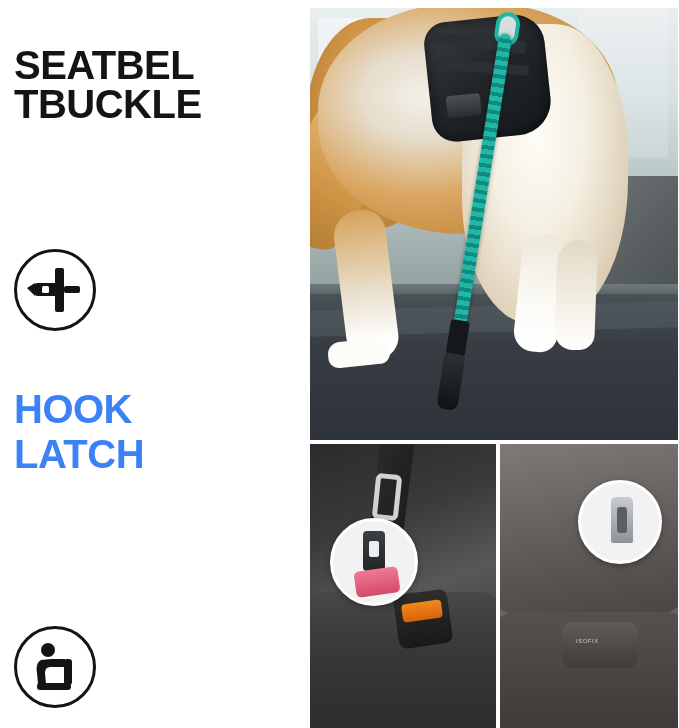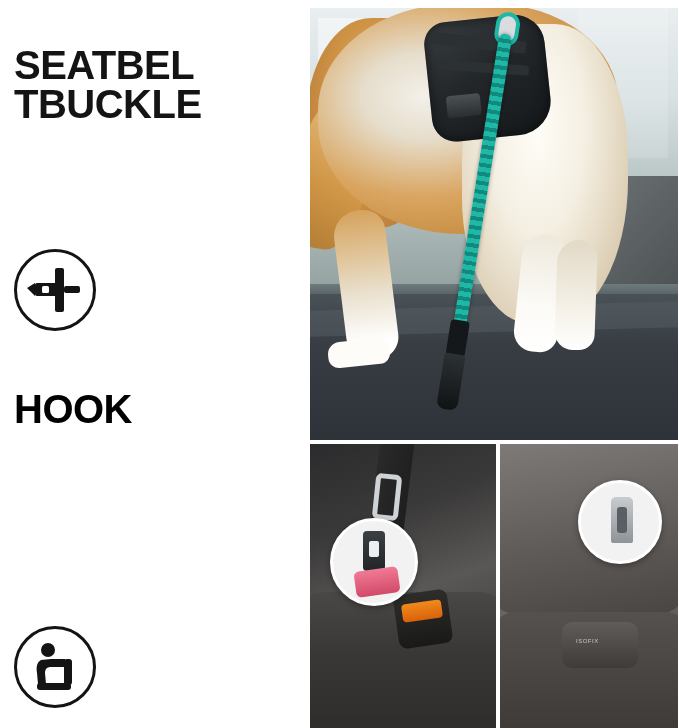--- a/index.html
+++ b/index.html
@@ -80,21 +80,21 @@
     height: 82px;
     border-color: #141414;
   }
 
   .title-teal {
     position: absolute;
     left: 14px;
     top: 384px;
     width: 290px;
     font-size: 40px;
-    color: #000000;
+    color: #3b82f6;
     text-transform: uppercase;
   }
   .title-teal .ln2 {
     display: block;
     margin-top: 6px;
   }
 
   .para-black2 {
     position: absolute;
     left: 14px;
@@ -431,20 +431,21 @@
           <rect x="18" y="31" width="22" height="13" rx="2" fill="#141414"></rect>
           <path d="M18 31 L10 36 L18 44 Z" fill="#141414"></path>
           <rect x="47" y="34" width="16" height="7" rx="2" fill="#141414"></rect>
           <rect x="25" y="34" width="7" height="7" rx="1.5" fill="#ffffff"></rect>
         </svg>
       </span>
     </div>
 
     <div class="block-title title-teal">
       <span>HOOK</span>
+      <span class="ln2">LATCH</span>
     </div>
 
 
     <div class="icon-circle icon-seat">
       <span class="glyph">
         <svg width="76" height="76" viewBox="0 0 76 76">
           <circle cx="31" cy="21" r="7" fill="#141414"></circle>
           <path d="M24 31 C20 33 19 38 20 44 L21 55 L29 55 L28 44 C28 40 30 38 34 38 L48 38 L48 30 L34 30 Z" fill="#141414"></path>
           <rect x="20" y="54" width="34" height="7" rx="3" fill="#141414"></rect>
           <rect x="47" y="30" width="8" height="26" rx="3" fill="#141414"></rect>

